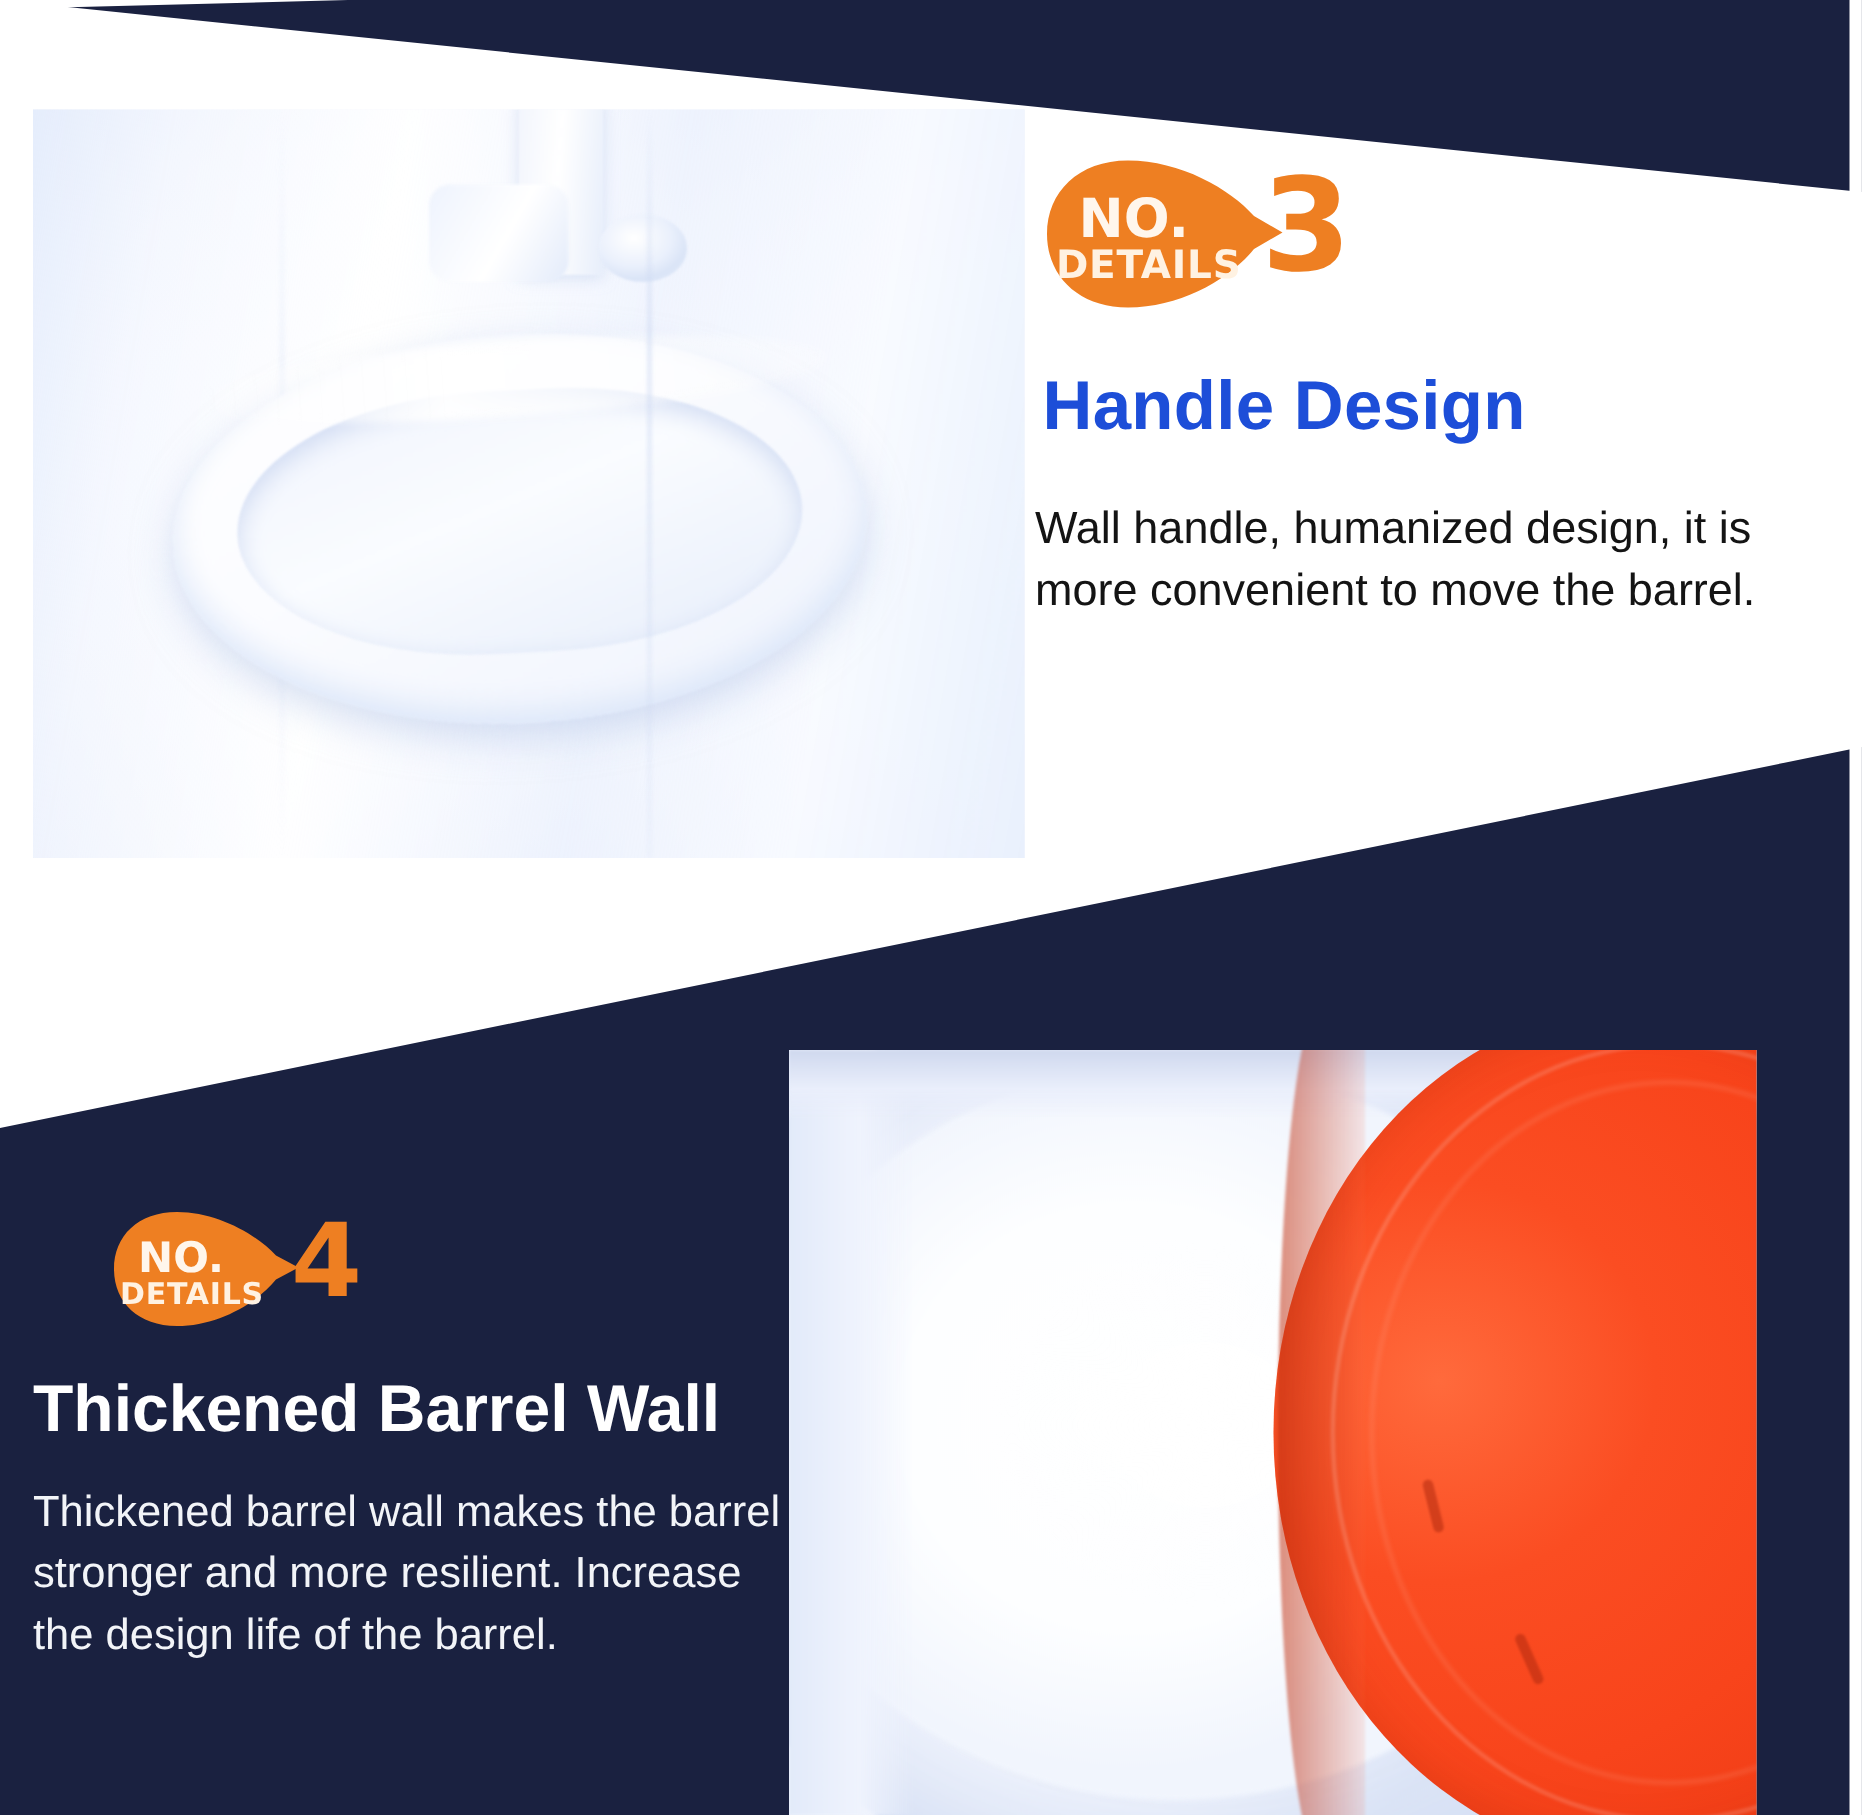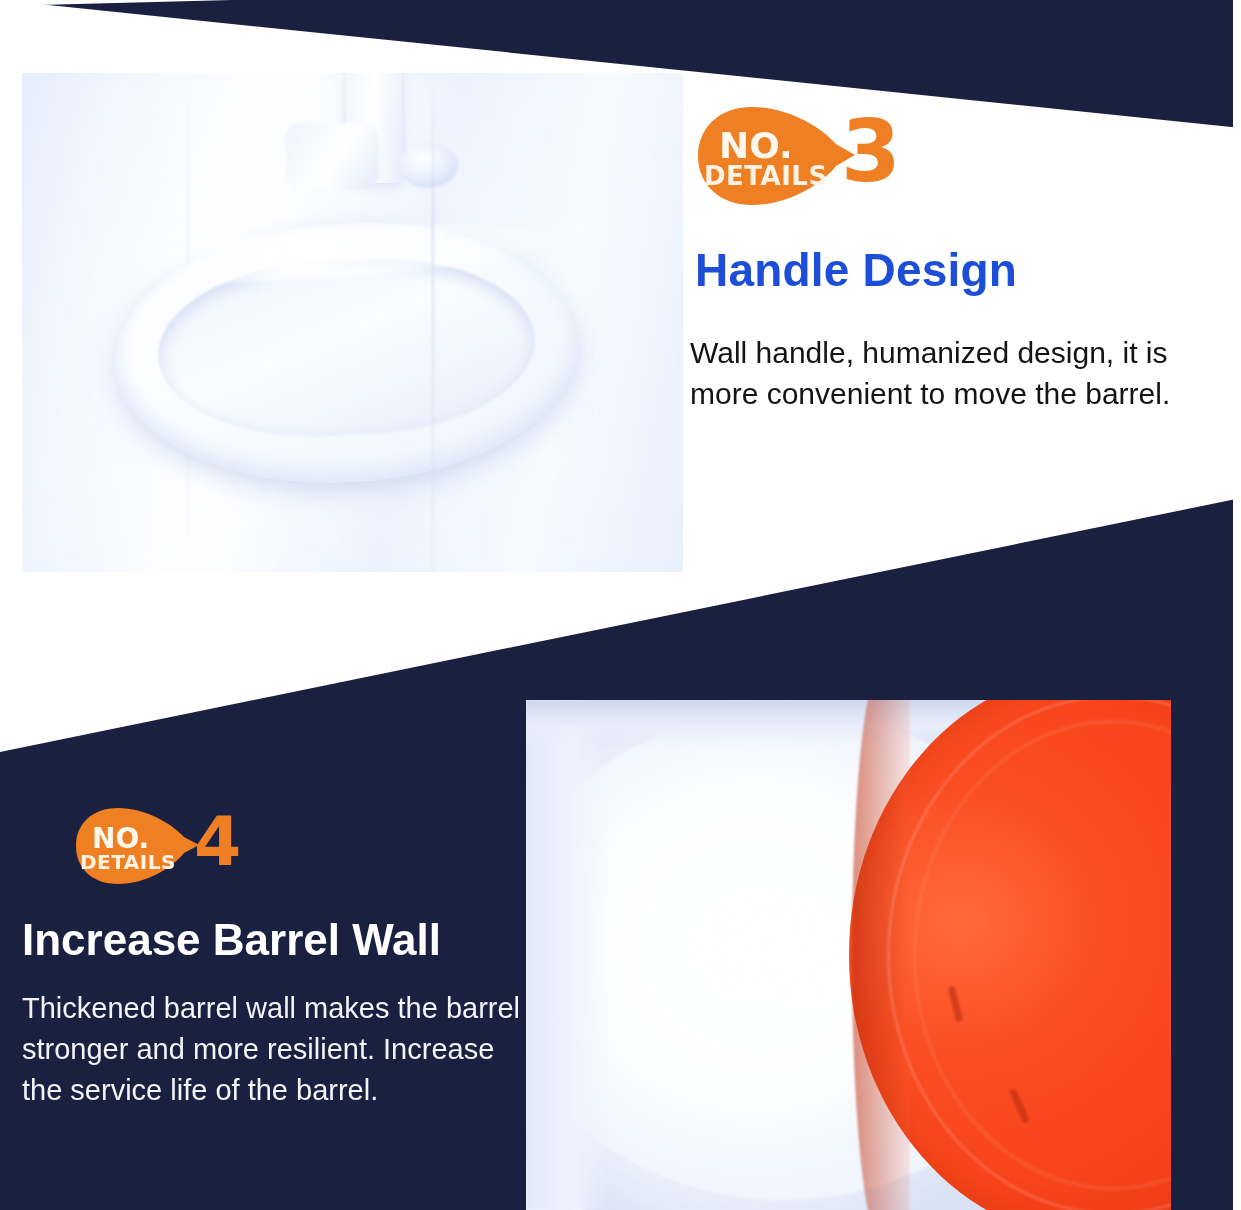--- a/index.html
+++ b/index.html
@@ -253,16 +253,16 @@
     <div class="pw-topshade"></div>
     <div class="pw-glow"></div>
     <div class="pw-lid"></div>
     <div class="pw-lid-edge"></div>
     <div class="pw-lid-ring1"></div>
     <div class="pw-lid-ring2"></div>
     <div class="pw-notch" style="left:66%;top:56%;transform:rotate(-14deg);"></div>
     <div class="pw-notch" style="left:76%;top:76%;transform:rotate(-24deg);"></div>
   </div>
 
-  <div class="txt-head-white" style="left:22px;top:915px;font-size:44px;">Increase Barrel Wall</div>
-  <div class="txt-body-white" style="left:22px;top:988px;width:516px;font-size:29px;line-height:1.42;">Thickened barrel wall makes the barrel stronger and more resilient. Increase the service life of the barrel.</div>
+  <div class="txt-head-white" style="left:22px;top:915px;font-size:44px;">Thickened Barrel Wall</div>
+  <div class="txt-body-white" style="left:22px;top:988px;width:516px;font-size:29px;line-height:1.42;">Thickened barrel wall makes the barrel stronger and more resilient. Increase the design life of the barrel.</div>
 
 </div>
 
 </body></html>

